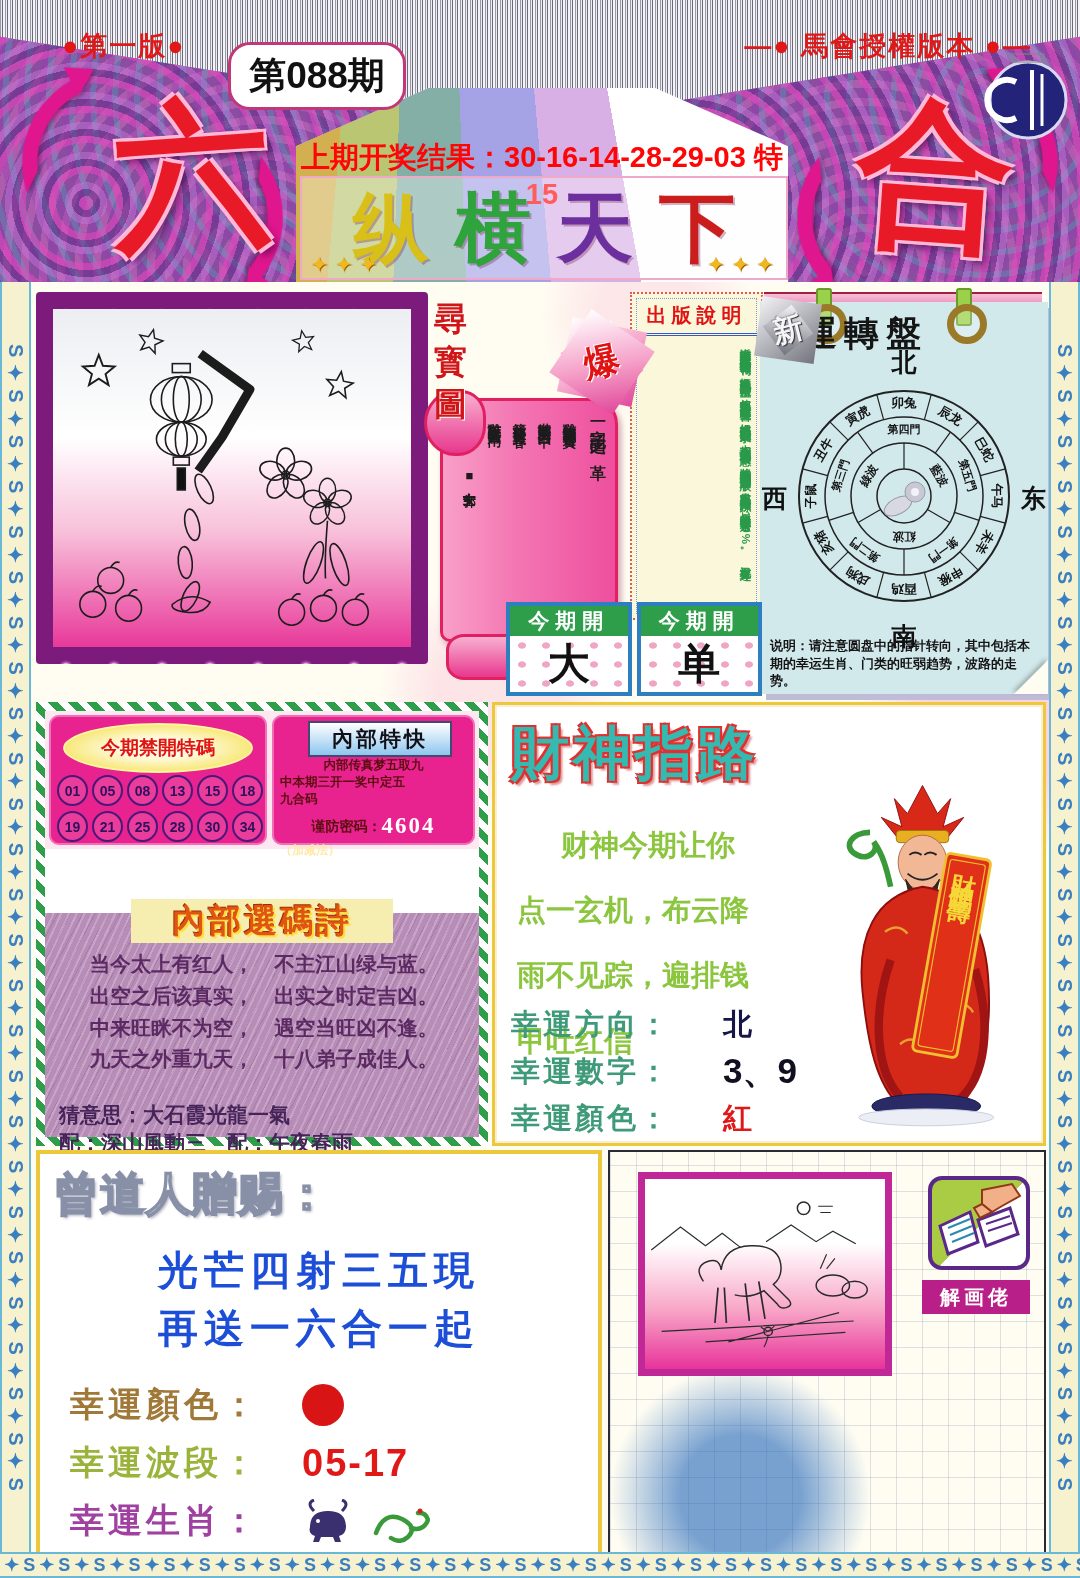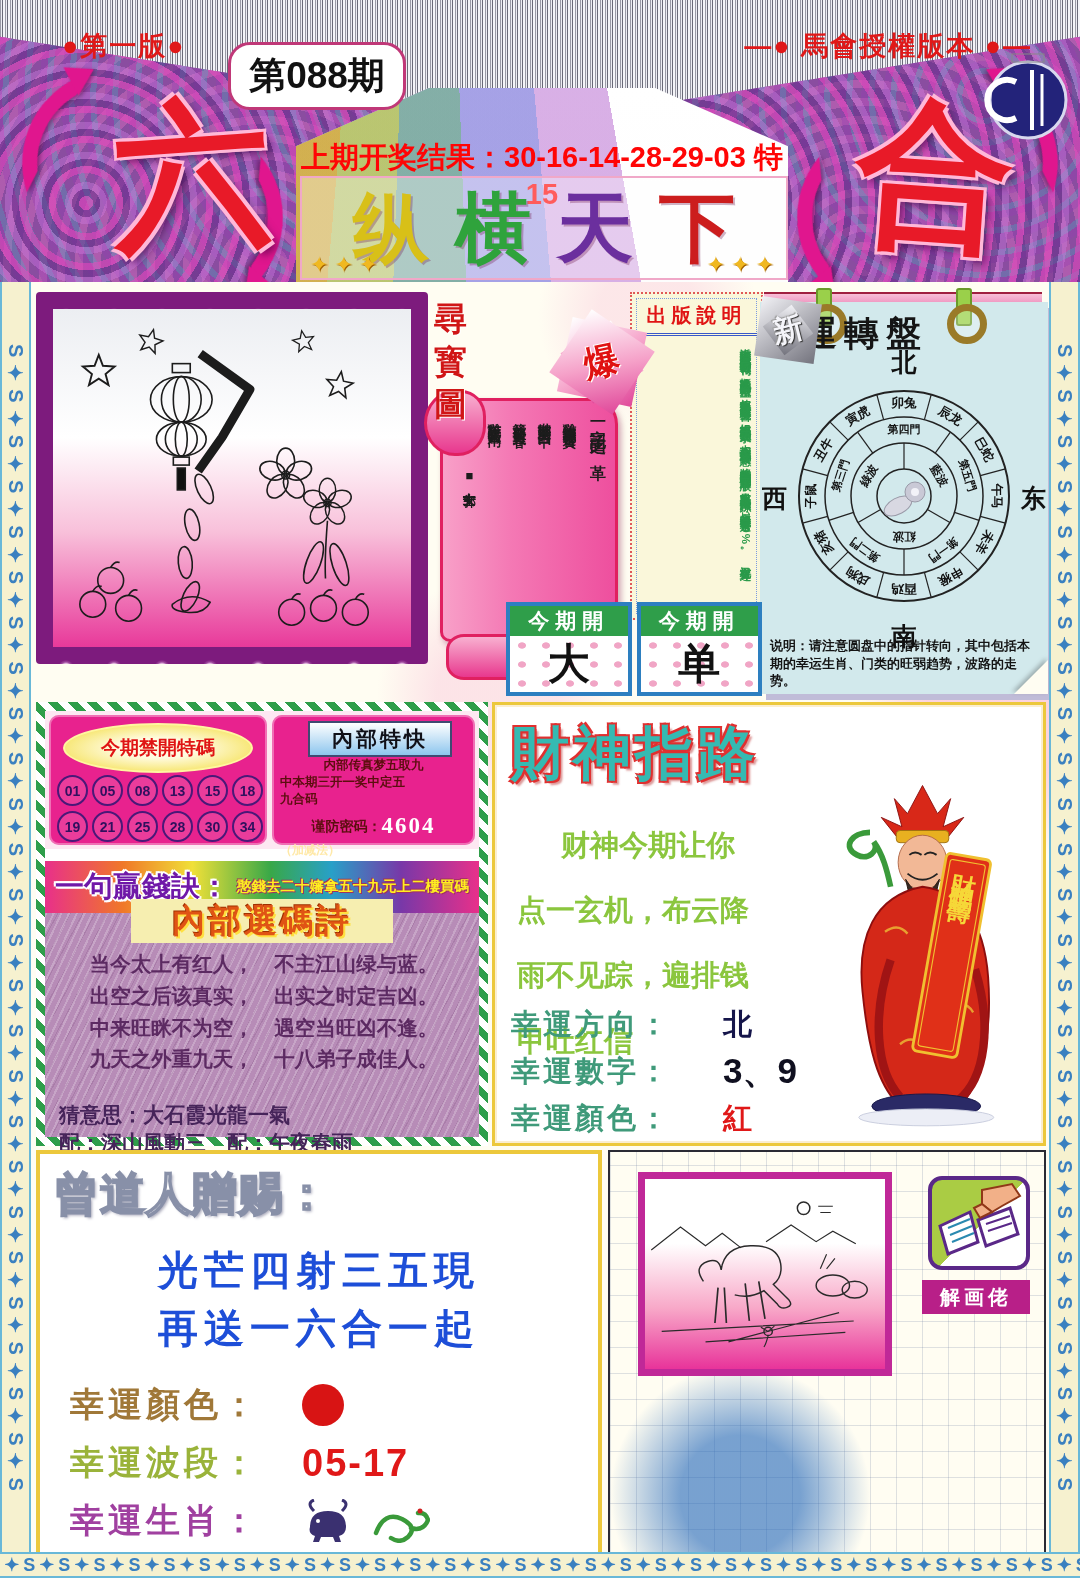--- a/index.html
+++ b/index.html
@@ -467,24 +467,20 @@
           <div style="text-align:center;">内部传真梦五取九</div>
           <div>中本期三开一奖中定五</div>
           <div>九合码</div>
           <div class="code-line" style="text-align:center;">
             <span>谨防密码：</span><span class="code">4604</span>
           </div>
           <div class="note">（加减法）</div>
         </div>
       </div>
     </div>
-    <div class="rainbow">
-      <span class="lab">一句贏錢訣：</span>
-      <span class="txt">憨錢去二十嬸拿五十九元上二樓買碼</span>
-    </div>
     <div class="poembox">
       <div class="ptitle">內部選碼詩</div>
       <div class="plines">
         <div>当今太上有红人，　不主江山绿与蓝。</div>
         <div>出空之后该真实，　出实之时定吉凶。</div>
         <div>中来旺眯不为空，　遇空当旺凶不逢。</div>
         <div>九天之外重九天，　十八弟子成佳人。</div>
       </div>
       <div class="hint">猜意思：大石霞光龍一氣</div>
       <div class="pair">配：深山風動三　配：午夜春雨</div>

